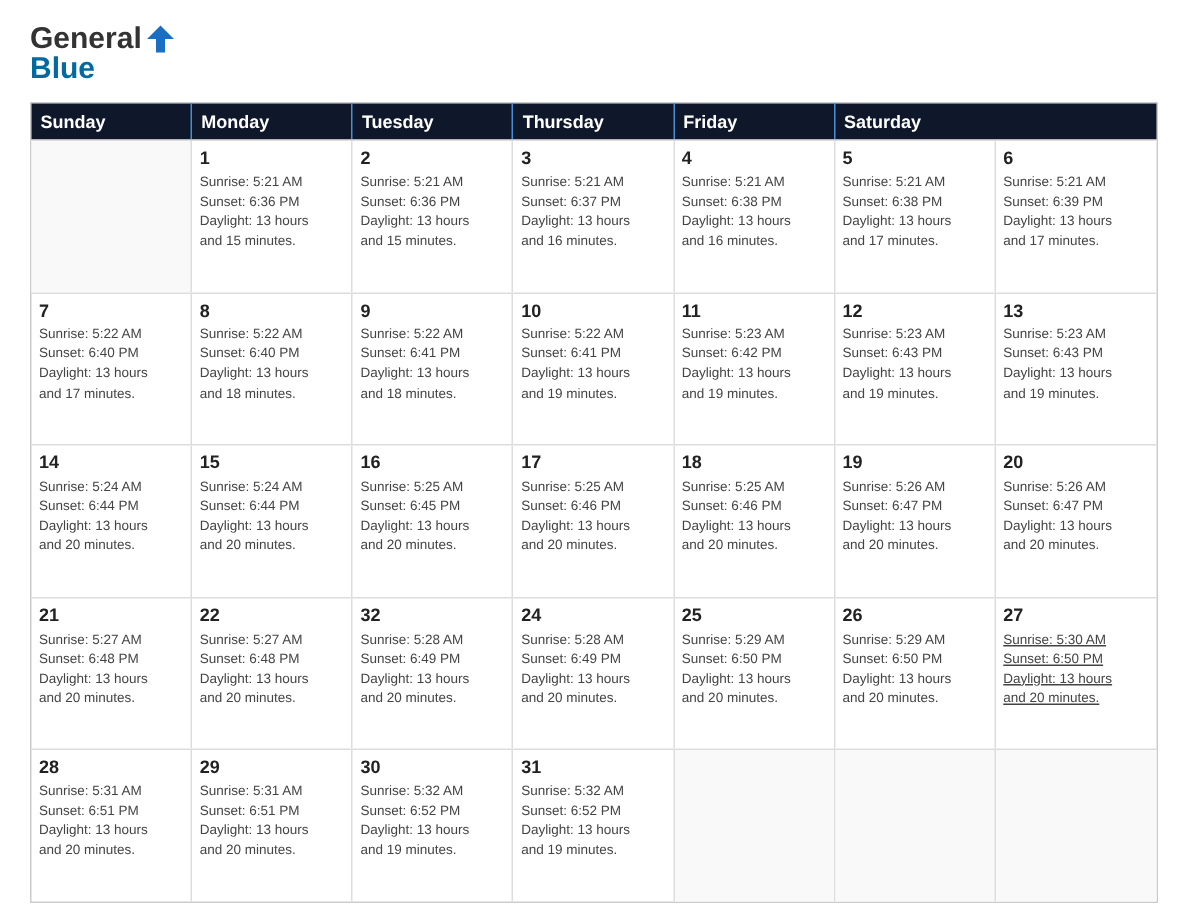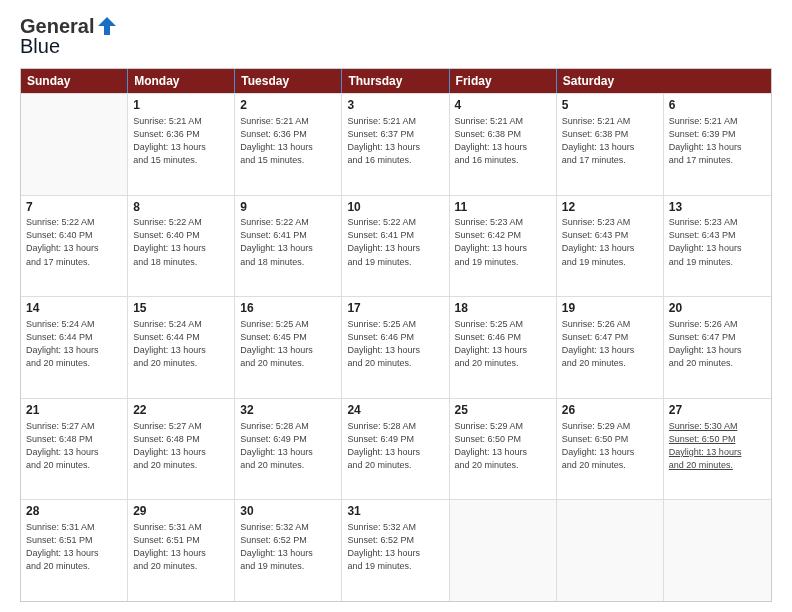--- a/index.html
+++ b/index.html
@@ -43,21 +43,21 @@
     }
     .calendar {
       flex: 1;
       display: flex;
       flex-direction: column;
       border: 1px solid #ccc;
     }
     .cal-header {
       display: grid;
       grid-template-columns: repeat(7, 1fr);
-      background: #7f1d1d;
+      background: #0f172a;
     }
     .cal-header-cell {
       color: #fff;
       font-size: 12px;
       font-weight: bold;
       padding: 5px 6px;
       border-right: 1px solid #4a8dd5;
     }
     .cal-header-cell:last-child { border-right: none; }
     .cal-body {
@@ -99,21 +99,21 @@
 
 <div class="page">
   <div class="header">
     <div class="logo">
       <div style="display:flex;">
         <span style="font-size:20px;font-weight:bold;color:#333;">General</span>
         <svg width="22" height="22" viewBox="0 0 22 22" style="margin-left:2px;margin-bottom:2px;">
           <polygon points="11,2 20,11 14,11 14,20 8,20 8,11 2,11" fill="#1a6fc4"></polygon>
         </svg>
       </div>
-      <span style="font-size:20px;font-weight:normal;color:#0f172a;margin-top:-4px;text-align:right;">Blue</span>
+      <span style="font-size:20px;font-weight:bold;color:#0369a1;margin-top:-4px;text-align:right;">Blue</span>
     </div>
     <div class="title-block">
       <h1></h1>
       <h2></h2>
     </div>
   </div>
 
   <div class="calendar">
     <div class="cal-header">
     <div class="cal-header-cell">Sunday</div>

